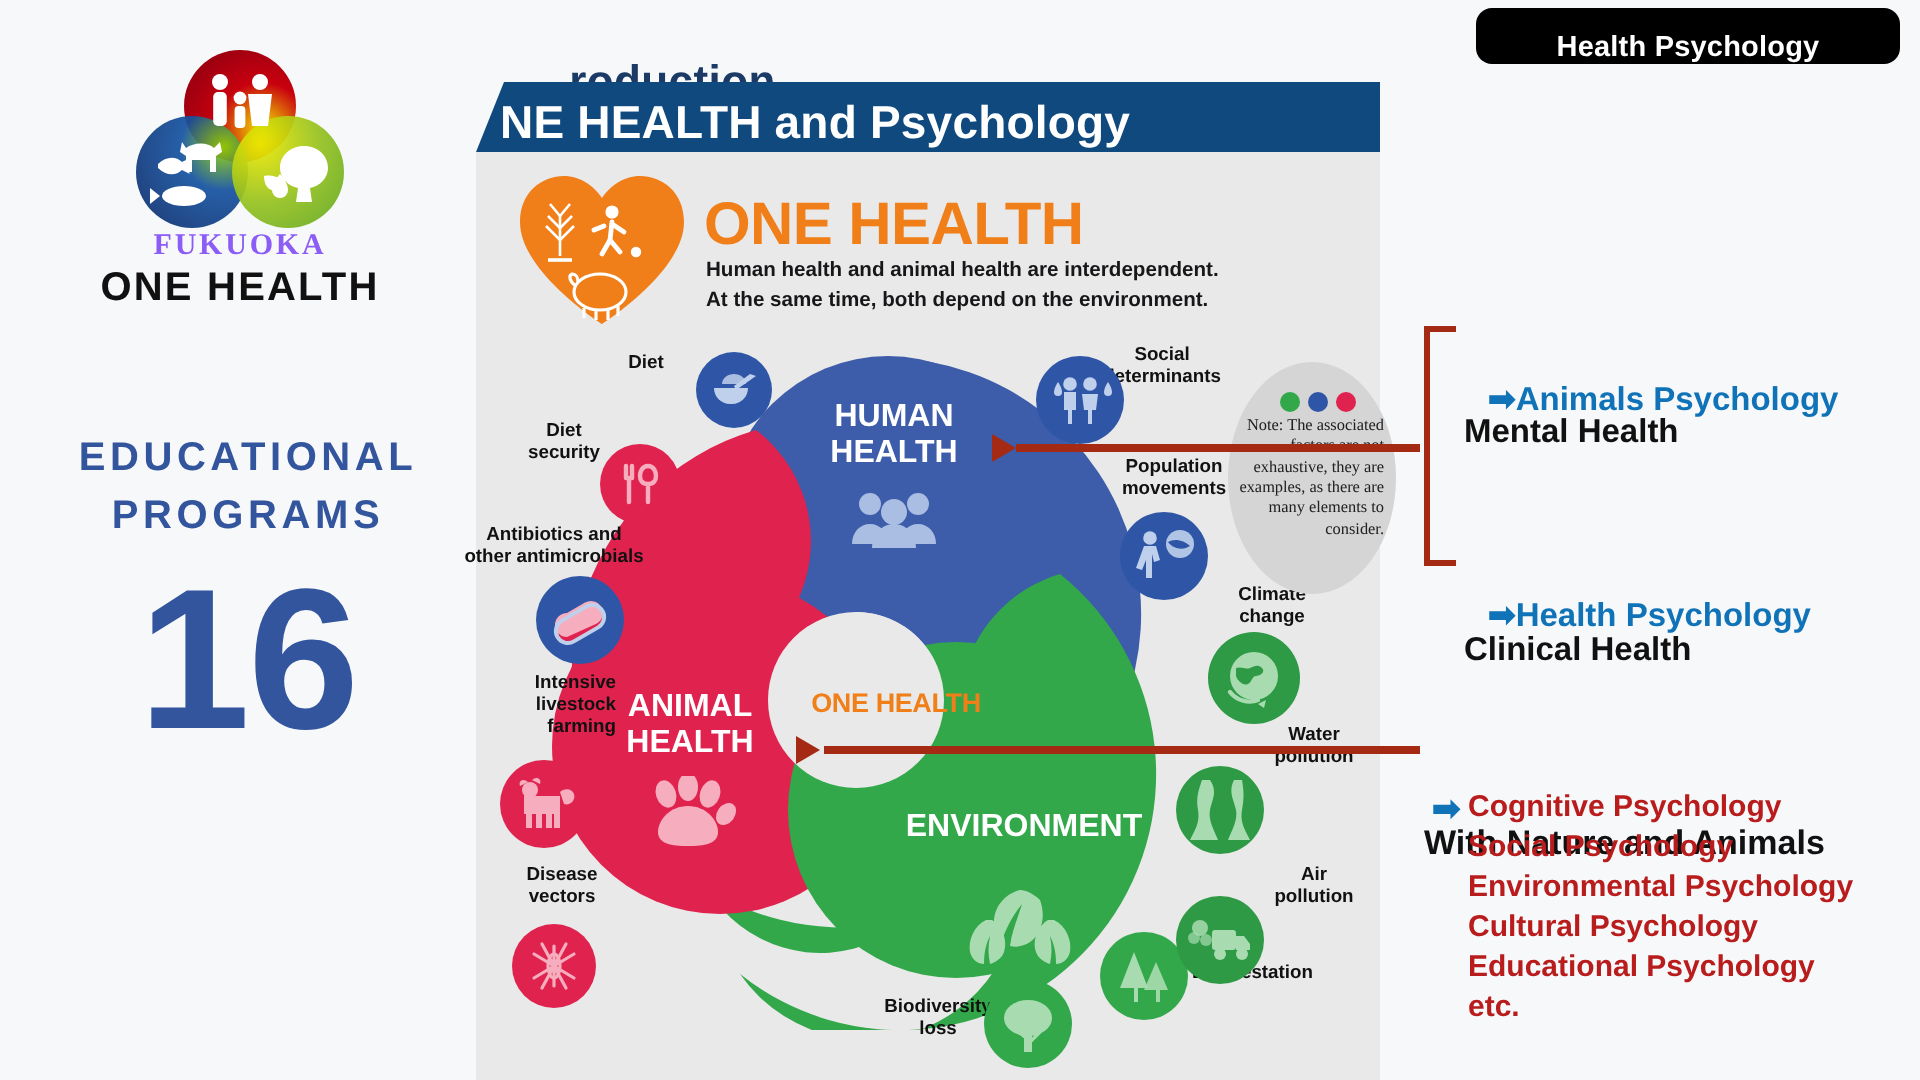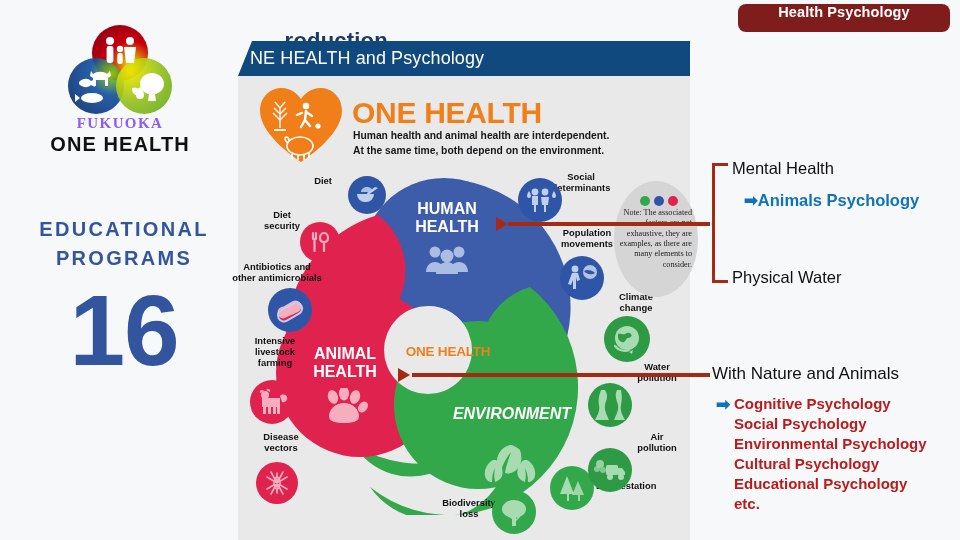--- a/index.html
+++ b/index.html
@@ -7,39 +7,39 @@
   body {
     font-family:"Liberation Sans", sans-serif;
     background:#F7F8FA;
     position:relative;
   }
   .slide { position:absolute; inset:0; background:#F7F8FA; }
 
   
   .top-tab {
     position:absolute; left:738px; top:4px; width:212px; height:28px;
-    background:#7f1d1d; border-radius:8px;
-    display:flex; align-items:flex-start; justify-content:center;
+    background:#000000; border-radius:8px;
+    display:flex; align-items:flex-end; justify-content:center;
   }
   .top-tab span { color:#fff; font-size:14.5px; font-weight:bold; letter-spacing:.1px; }
 
   .breadcrumb {
     position:absolute; left:272px; top:4px;
     font-size:22px; font-weight:bold; color:#1B3A66; letter-spacing:.2px;margin-top:24px;
   }
 
   
   .banner {
     position:absolute; left:238px; top:41px; width:452px; height:35px;
     background:#10497E;
     clip-path: polygon(14px 0, 100% 0, 100% 100%, 0 100%);
   }
   .banner-title {
     position:absolute; left:250px; top:48px;
-    color:#fff; font-size:18px; font-weight:normal; letter-spacing:.1px;
+    color:#fff; font-size:23px; font-weight:bold; letter-spacing:.1px;
     white-space:nowrap;
   }
 
   
   .logo-wrap { position:absolute; left:60px; top:22px; width:120px; height:140px; }
   .edu-label {
     position:absolute; left:34px; top:215px; width:180px;
     text-align:center; color:#33559E;
     font-size:20px; font-weight:bold; letter-spacing:2.3px; line-height:1.45;
   }
@@ -114,21 +114,21 @@
     border-top:7px solid transparent; border-bottom:7px solid transparent;
     border-right:12px solid #A52A14;
   }
 
   
   .bracket {
     position:absolute; left:712px; top:163px; width:16px; height:120px;
     border:3.5px solid #A52A14; border-right:none;
   }
   .rp-h {
-    position:absolute; color:#111; font-size:16.5px; font-weight:normal; white-space:nowrap;
+    position:absolute; color:#111; font-size:16.5px; font-weight:bold; white-space:nowrap;margin-top:48px;
   }
   .rp-b {
     position:absolute; color:#1073B8; font-size:16.5px; font-weight:bold; white-space:nowrap;
     line-height:1.28;
   }
   .rp-list {
     position:absolute; color:#b91c1c; font-size:15px; font-weight:bold;
     line-height:1.33; white-space:pre-line;
   }
 </style>
@@ -297,21 +297,21 @@
   <svg style="position:absolute;left:322px;top:388px;" width="46" height="38" viewBox="0 0 46 38">
     <g fill="#F6AEBF">
       <ellipse cx="11" cy="9" rx="5" ry="7" transform="rotate(-18 11 9)"></ellipse>
       <ellipse cx="22" cy="5.5" rx="5" ry="7"></ellipse>
       <ellipse cx="33" cy="9" rx="5" ry="7" transform="rotate(18 33 9)"></ellipse>
       <ellipse cx="41" cy="19" rx="4.4" ry="6" transform="rotate(36 41 19)"></ellipse>
       <path d="M22 15c9 0 15 7 15 13s-7 7-15 7-15-1-15-7 6-13 15-13z"></path>
     </g>
   </svg>
 
-  <div style="position:absolute;left:432px;top:405px;width:160px;text-align:center;color:#fff;font-size:16px;font-weight:bold;font-style:italic;">ENVIRONMENT</div>
+  <div style="position:absolute;left:432px;top:405px;width:160px;text-align:center;color:#fff;font-size:16px;font-weight:bold;">ENVIRONMENT</div>
   <svg style="position:absolute;left:482px;top:442px;" width="56" height="42" viewBox="0 0 56 42">
     <g fill="#A8DCB0">
       <path d="M28 3c-8 2-13 9-13 16 0 4 2 7 4 9 3-8 6-13 10-18-2 7-5 13-6 21 3 1 7 0 10-2 6-4 8-13 5-21-3-3-7-5-10-5z"></path>
       <path d="M11 18C5 21 2 28 3 34c1 4 4 6 7 6 0-6 1-10 3-14-1 5-1 9 0 14 3-1 6-3 7-6 2-6-1-13-6-16h-3z"></path>
       <path d="M45 18c6 3 9 10 8 16-1 4-4 6-7 6 0-6-1-10-3-14 1 5 1 9 0 14-3-1-6-3-7-6-2-6 1-13 6-16h3z"></path>
     </g>
   </svg>
 
   <div style="position:absolute;left:398px;top:344px;width:100px;text-align:center;color:#F07F1A;font-size:13.5px;font-weight:bold;letter-spacing:-.2px;">ONE HEALTH</div>
 
@@ -342,21 +342,21 @@
   <div class="icon-c" style="left:268px;top:288px;width:44px;height:44px;background:#2F56A6;">
     <svg width="32" height="32" viewBox="0 0 32 32">
         <g>
           <rect x="3" y="12" width="26" height="12" rx="6" fill="#E0234E" transform="rotate(-30 16 18)"></rect>
           <path d="M9.5 24.5a6 6 0 010-12l9-5.2a6 6 0 016 10.4z" fill="#F6AEBF" transform="rotate(0 16 16)"></path>
           <rect x="3" y="12" width="26" height="12" rx="6" fill="none" stroke="#BFD0EC" stroke-width="2" transform="rotate(-30 16 18)"></rect>
         </g>
       </svg>
   </div>
 
-  <div class="lbl" style="left:242px;top:336px;width:66px;">Intensive
+  <div class="lbl" style="left:242px;top:336px;width:66px;text-align:right;">Intensive
 livestock
 farming</div>
   <div class="icon-c" style="left:250px;top:380px;width:44px;height:44px;background:#E0234E;">
     <svg width="32" height="28" viewBox="0 0 32 28">
         <g fill="#F6AEBF">
           <path d="M6 10h18v9H6z"></path>
           <path d="M7 19h3v7H7zM12 19h3v7h-3zM17 19h3v7h-3zM21 19h3v7h-3z"></path>
           <path d="M24 8c2-2 6-2 7 1 1 3-2 6-5 5z"></path>
           <circle cx="9" cy="7" r="4"></circle>
           <path d="M4 5c-1-3 2-4 4-2M14 4c1-3-2-4-4-2"></path>
@@ -477,21 +477,22 @@
   <div class="arrow-head" style="left:496px;top:217px;transform:rotate(180deg);border-right-color:#A52A14;"></div>
 
   <div class="arrow-line" style="left:412px;top:373px;width:298px;"></div>
   <div class="arrow-head" style="left:398px;top:368px;transform:rotate(180deg);"></div>
 
   <div class="bracket"></div>
 
   <div class="rp-h" style="left:732px;top:159px;">Mental Health</div>
   <div class="rp-b" style="left:744px;top:190px;">➡Animals Psychology</div>
 
-  <div class="rp-h" style="left:732px;top:268px;">Physical Water</div>
+  <div class="rp-h" style="left:732px;top:268px;">Clinical Health</div>
+  <div class="rp-b" style="left:744px;top:298px;">➡Health Psychology</div>
 
   <div class="rp-h" style="left:712px;top:364px;font-size:17px;">With Nature and Animals</div>
   <div style="position:absolute;left:716px;top:394px;color:#1073B8;font-size:17px;font-weight:bold;">➡</div>
   <div class="rp-list" style="left:734px;top:394px;">Cognitive Psychology
 Social Psychology
 Environmental Psychology
 Cultural Psychology
 Educational Psychology
 etc.</div>
 

